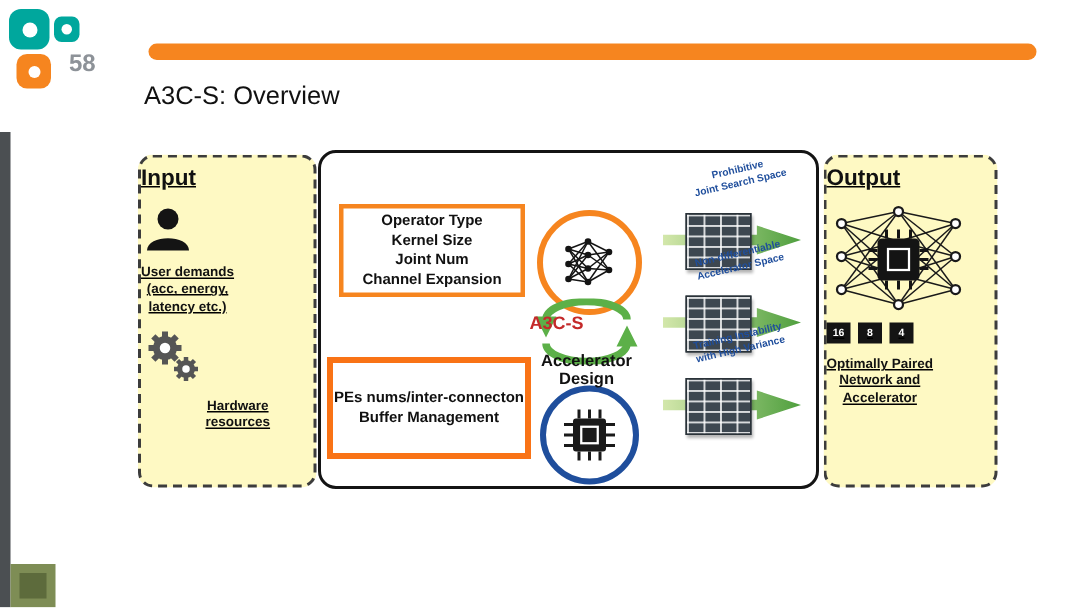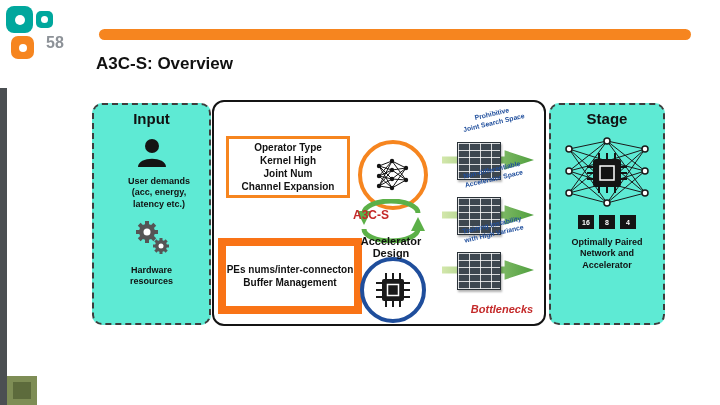--- a/index.html
+++ b/index.html
@@ -2,45 +2,45 @@
 <html><head>
 <meta charset="utf-8">
 <style>
   html,body{margin:0;padding:0;}
   #slide{position:relative;width:720px;height:405px;background:#ffffff;font-family:"Liberation Sans",sans-serif;overflow:hidden;}
   .abs{position:absolute;}
   .preline{white-space:pre-line;}
 
   
   .orange-bar{left:99px;top:29px;width:592px;height:11px;background:#F6851F;border-radius:6px;}
-  .slide-title{left:96px;top:54px;font-size:17px;font-weight:bold;color:#111;}
+  .slide-title{left:96px;top:54px;font-size:17px;font-weight:normal;color:#111;}
 
   
   .logo{left:6px;top:6px;width:76px;height:58px;}
   .logo .shape{position:absolute;}
   .logo .hole{position:absolute;background:#fff;border-radius:50%;}
   .logo-num{position:absolute;left:40px;top:28px;font-size:16px;font-weight:bold;color:#8d9298;}
 
   .left-strip{left:0;top:88px;width:7px;height:317px;background:#4b4f52;}
   .footer-logo{left:7px;top:376px;width:30px;height:29px;background:#7e8d55;}
   .footer-logo .inner{position:absolute;left:6px;top:6px;width:18px;height:17px;background:#5d6b3c;}
 
   
-  .dashed-panel{border:2px dashed #3c3c3c;border-radius:10px;background:#5eead4;display:flex;flex-direction:column;align-items:center;}
+  .dashed-panel{border:2px dashed #3c3c3c;border-radius:10px;background:#fef9c3;display:flex;flex-direction:column;align-items:flex-start;text-decoration:underline;}
   #input-panel{left:92px;top:103px;width:115px;height:218px;}
   #output-panel{left:549px;top:103px;width:112px;height:218px;}
   .panel-title{font-size:15px;font-weight:bold;color:#111;margin-top:5px;}
   .panel-caption{font-size:9px;font-weight:bold;color:#111;text-align:center;line-height:1.25;}
 
   
   #center-box{left:212px;top:100px;width:330px;height:222px;border:2px solid #141414;border-radius:12px;background:#fff;}
   .param-box{position:absolute;background:#fff;display:flex;flex-direction:column;justify-content:center;align-items:center;}
   .param-line{font-size:10px;font-weight:bold;color:#111;line-height:13px;white-space:nowrap;}
   #net-params{left:12px;top:34px;width:118px;height:56px;border:3px solid #F6851F;}
-  #acc-params{left:4px;top:136px;width:128px;height:60px;border:8px solid #f97316;}
+  #acc-params{left:4px;top:136px;width:128px;height:60px;border:4px solid #f97316;}
   .stage-label{position:absolute;font-size:11px;font-weight:bold;color:#111;text-align:center;line-height:1.1;z-index:4;}
   #net-label{left:129px;top:12px;width:96px;}
   #acc-label{left:127px;top:133px;width:100px;}
   .ring{position:absolute;border-radius:50%;background:#fff;display:flex;align-items:center;justify-content:center;z-index:2;}
   #net-circle{left:144px;top:38px;width:62px;height:62px;border:4px solid #F6851F;}
   #acc-circle{left:146px;top:155px;width:58px;height:58px;border:4px solid #1F4E9C;}
   #cycle-arrows{position:absolute;left:139px;top:97px;z-index:3;}
   #core-label{position:absolute;left:139px;top:106px;width:76px;text-align:left;font-size:12px;font-weight:bold;color:#C42A2A;z-index:4;}
 
   .garrow{position:absolute;left:228px;width:92px;height:22px;
@@ -82,21 +82,21 @@
   <div class="abs footer-logo">
     <div class="inner"></div>
   </div>
 
   <div id="input-panel" class="abs dashed-panel">
     <div class="panel-title">Input</div>
     <svg width="36" height="36" viewBox="0 0 36 36" style="margin-top:8px;">
       <circle cx="18" cy="11" r="7" fill="#141414"></circle>
       <path d="M4,32 C4,21 32,21 32,32 Z" fill="#141414"></path>
     </svg>
-    <div class="panel-caption preline" style="margin-top:5px;margin-left:15px;">User demands
+    <div class="panel-caption preline" style="margin-top:5px;">User demands
 (acc, energy,
 latency etc.)</div>
     <svg width="42" height="42" viewBox="0 0 42 42" style="margin-top:8px;">
       <g fill="#555">
         <rect x="14" y="3" width="4" height="6"></rect>
           <rect x="14" y="19" width="4" height="6"></rect>
         <rect x="5" y="12" width="6" height="4"></rect>
           <rect x="21" y="12" width="6" height="4"></rect>
         <rect x="14" y="3" width="4" height="6" transform="rotate(45 16 14)"></rect>
         <rect x="14" y="19" width="4" height="6" transform="rotate(45 16 14)"></rect>
@@ -109,29 +109,29 @@
           <rect x="33" y="26.5" width="5" height="3"></rect>
         <rect x="28.5" y="20" width="3" height="5" transform="rotate(45 30 28)"></rect>
         <rect x="28.5" y="31" width="3" height="5" transform="rotate(45 30 28)"></rect>
         <rect x="22" y="26.5" width="5" height="3" transform="rotate(45 30 28)"></rect>
         <rect x="33" y="26.5" width="5" height="3" transform="rotate(45 30 28)"></rect>
         <circle cx="30" cy="28" r="6"></circle>
       </g>
       <circle cx="16" cy="14" r="3.5" fill="#fff"></circle>
       <circle cx="30" cy="28" r="2.5" fill="#fff"></circle>
     </svg>
-    <div class="panel-caption preline" style="margin-top:5px;">Hardware
+    <div class="panel-caption preline" style="margin-top:5px;margin-left:43px;">Hardware
 resources</div>
   </div>
 
   <div id="center-box" class="abs">
 
     <div id="net-params" class="param-box">
       <div class="param-line">Operator Type</div>
-      <div class="param-line">Kernel High</div>
+      <div class="param-line">Kernel Size</div>
       <div class="param-line">Joint Num</div>
       <div class="param-line">Channel Expansion</div>
     </div>
 
     <div id="acc-params" class="param-box">
       <div class="param-line">PEs nums/inter-connecton</div>
       <div class="param-line">Buffer Management</div>
     </div>
 
 
@@ -219,25 +219,24 @@
     </div>
     <div class="bn-label" style="top:64px;">
       <div>Non-differentiable</div>
       <div>Accelerator Space</div>
     </div>
     <div class="bn-label" style="top:119px;">
       <div>Training Instability</div>
       <div>with High Variance</div>
     </div>
 
-    <div id="bottlenecks-caption">Bottlenecks</div>
   </div>
 
   <div id="output-panel" class="abs dashed-panel">
-    <div class="panel-title">Stage</div>
+    <div class="panel-title">Output</div>
     <svg width="96" height="80" viewBox="0 0 96 80" style="margin-top:6px;">
       <g stroke="#1a1a1a" stroke-width="1">
         <line x1="10" y1="16" x2="48" y2="8"></line>
           <line x1="10" y1="16" x2="48" y2="28"></line>
           <line x1="10" y1="16" x2="48" y2="50"></line>
           <line x1="10" y1="16" x2="48" y2="70"></line>
         <line x1="10" y1="38" x2="48" y2="8"></line>
           <line x1="10" y1="38" x2="48" y2="28"></line>
           <line x1="10" y1="38" x2="48" y2="50"></line>
           <line x1="10" y1="38" x2="48" y2="70"></line>

